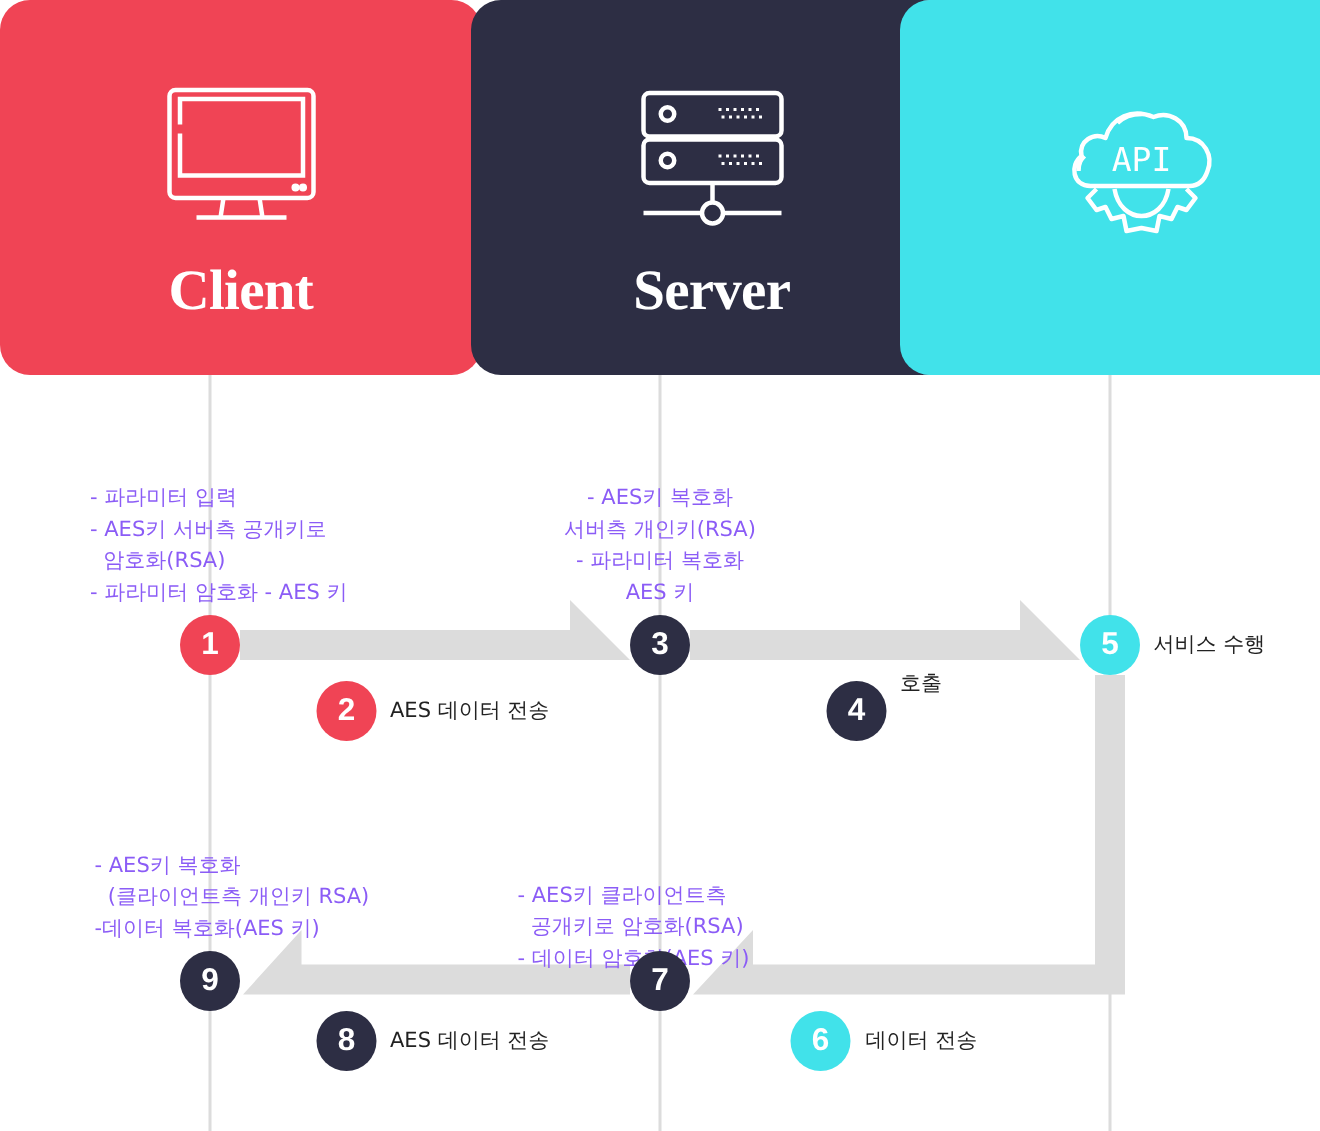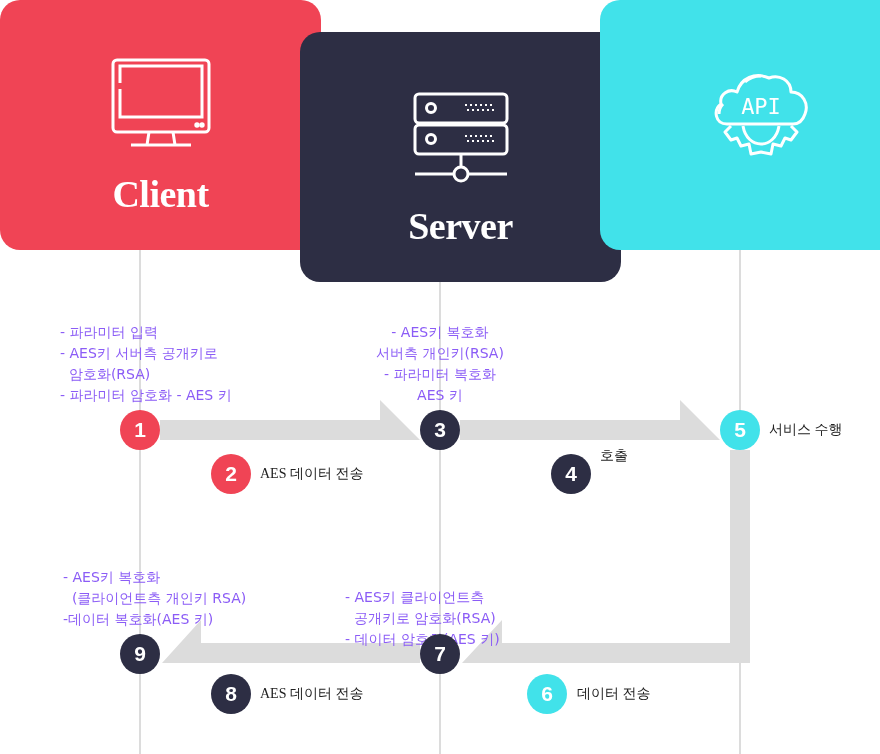--- a/index.html
+++ b/index.html
@@ -7,21 +7,21 @@
          font-family:"DejaVu Sans", "Liberation Sans", sans-serif; color:#222; }
   .vline { position:absolute; top:250px; width:2px; height:504px; background:#dcdcdc; }
   .card { position:absolute; top:0; width:321px; height:250px; border-radius:20px; }
   .card .icon { position:absolute; left:50%; transform:translateX(-50%); top:55px; }
   .card .title { position:absolute; left:0; right:0; top:172px; text-align:center;
                  color:#fff; font-family:Liberation Serif, serif; font-weight:bold; font-size:38px; letter-spacing:-0.5px; }
   svg.arrows { position:absolute; left:0; top:0; }
   .badge { position:absolute; width:40px; height:40px; border-radius:50%;
            color:#fff; font-family:"Liberation Sans", sans-serif; font-weight:bold; font-size:21px;
            display:flex; align-items:center; justify-content:center; }
-  .label { position:absolute; font-size:14px; line-height:20px; white-space:pre; color:#222;font-family:Liberation Serif, serif; }
+  .label { position:absolute; font-size:14px; line-height:20px; white-space:pre; color:#222; }
   .note { position:absolute; font-size:14px; line-height:21px; white-space:pre; color:#8b5cf6; }
   .center { text-align:center; }
 </style>
 </head>
 <body>
 
 <div class="vline" style="left:139px;"></div>
 <div class="vline" style="left:439px;"></div>
 <div class="vline" style="left:739px;"></div>
 
@@ -38,21 +38,21 @@
       <rect x="2" y="5" width="96" height="72" rx="4"></rect>
       <path d="M9 28 V11 H91 V62 H9 V34"></path>
       <circle cx="86" cy="70" r="1.2" fill="#fff"></circle>
       <circle cx="91" cy="70" r="1.2" fill="#fff"></circle>
       <path d="M38 77 L36 90 M62 77 L64 90 M20 90 H80"></path>
     </svg>
   </div>
   <div class="title">Client</div>
 </div>
 
-<div class="card" style="left:300px; background:#2d2e44;margin-top:32px;">
+<div class="card" style="left:314px; background:#2d2e44;">
   <div class="icon" style="top:60px;">
     <svg width="96" height="92" viewBox="0 0 96 92" fill="none" stroke="#fff" stroke-width="3">
       <rect x="2" y="2" width="92" height="29" rx="4"></rect>
       <rect x="2" y="33" width="92" height="29" rx="4"></rect>
       <circle cx="18" cy="16" r="4.5"></circle>
       <circle cx="18" cy="47" r="4.5"></circle>
       <g stroke-width="2" stroke-dasharray="2 3">
         <path d="M52 13 H82 M54 18 H82"></path>
         <path d="M52 44 H82 M54 49 H82"></path>
       </g>

